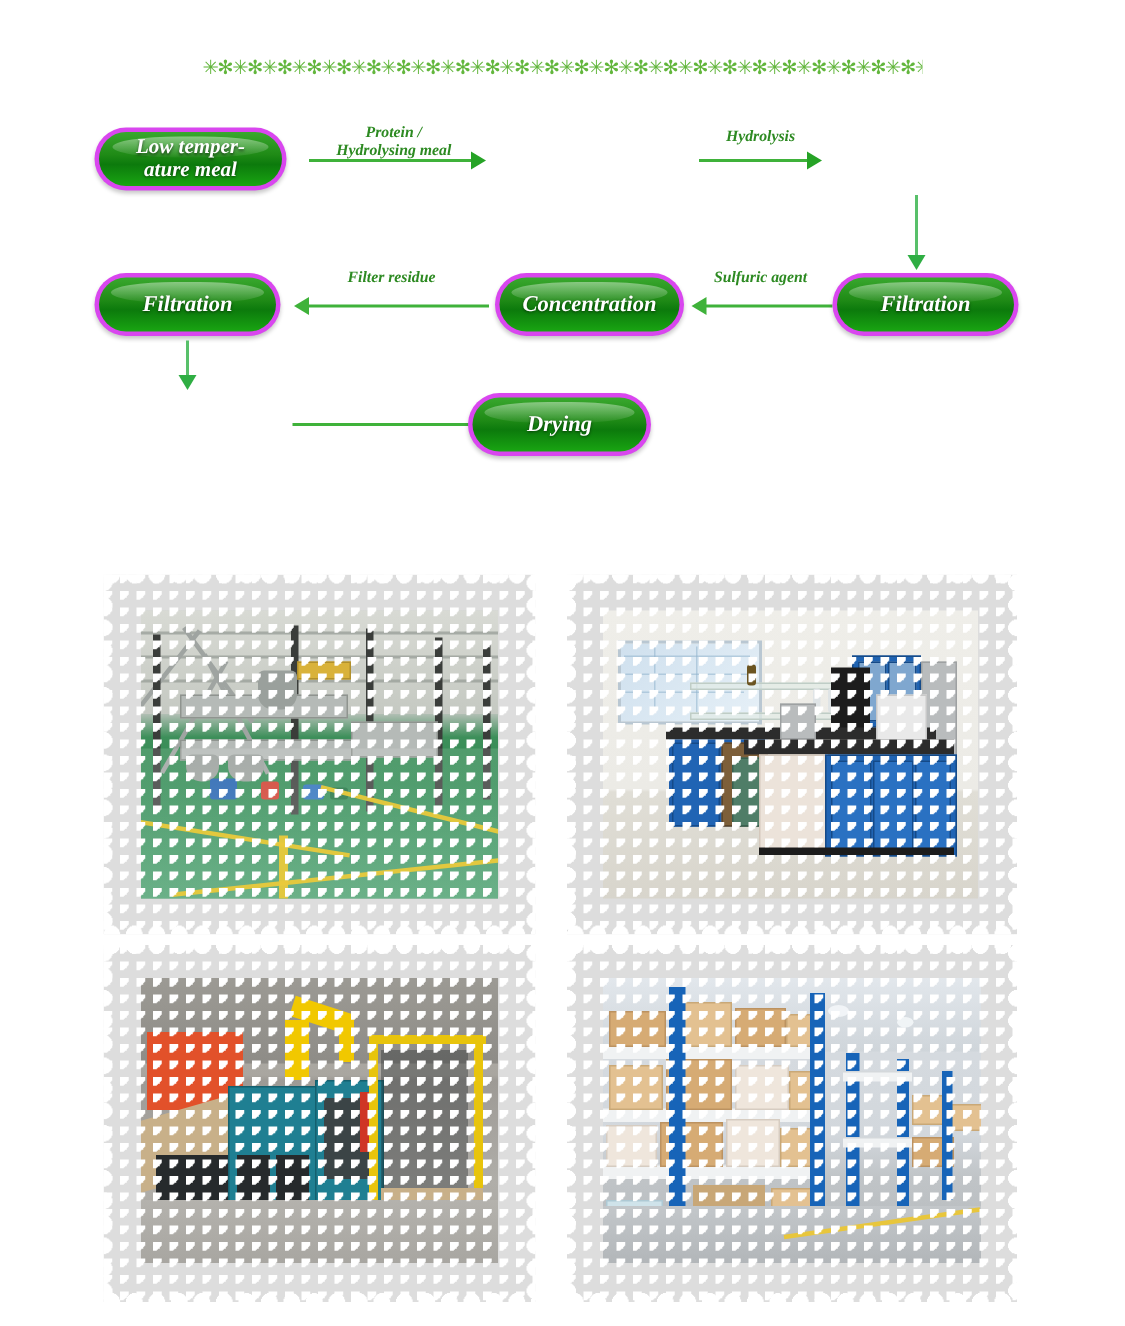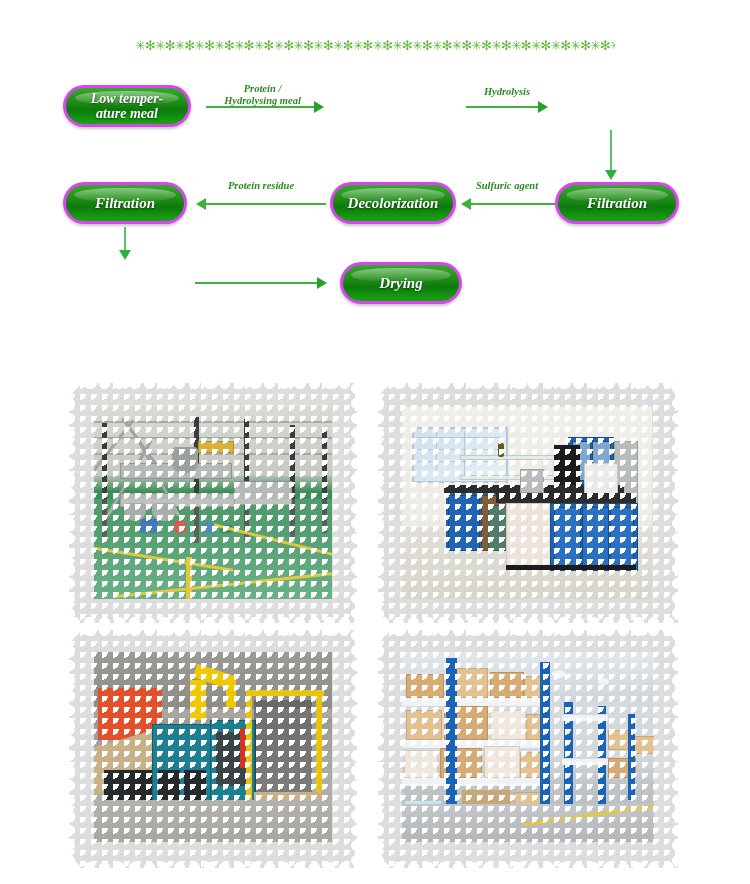--- a/index.html
+++ b/index.html
@@ -236,29 +236,29 @@
     <span class="bar"></span>
       <span class="head"></span>
   </div>
 
   <div class="node" style="left:63px;top:110px;width:124px;height:42px;">
     <div class="node-inner">
         <span class="node-label">Filtration</span>
       </div>
   </div>
 
-  <div class="edge-label" style="left:200px;top:108px;width:122px;">Protein residue</div>
+  <div class="edge-label" style="left:200px;top:108px;width:122px;">Filter residue</div>
   <div class="arrow-h left" style="left:196px;top:126px;width:130px;height:12px;">
     <span class="bar"></span>
       <span class="head"></span>
   </div>
 
   <div class="node" style="left:330px;top:110px;width:126px;height:42px;">
     <div class="node-inner">
-        <span class="node-label">Decolorization</span>
+        <span class="node-label">Concentration</span>
       </div>
   </div>
 
   <div class="edge-label" style="left:462px;top:108px;width:90px;">Sulfuric agent</div>
   <div class="arrow-h left" style="left:461px;top:126px;width:94px;height:12px;">
     <span class="bar"></span>
       <span class="head"></span>
   </div>
 
   <div class="node" style="left:555px;top:110px;width:124px;height:42px;">
@@ -271,21 +271,21 @@
     <span class="bar"></span>
       <span class="head"></span>
   </div>
 
 
   <div class="arrow-h" style="left:195px;top:205px;width:132px;height:12px;">
     <span class="bar"></span>
       <span class="head"></span>
   </div>
 
-  <div class="node" style="left:340px;top:190px;width:122px;height:42px;">
+  <div class="node" style="left:312px;top:190px;width:122px;height:42px;">
     <div class="node-inner">
         <span class="node-label">Drying</span>
       </div>
   </div>
 </div>
 
 <div class="sheet">
 
   <div class="stamp" style="left:69px;top:5px;width:288px;height:240px;">
     <div class="stamp-bg"></div>

